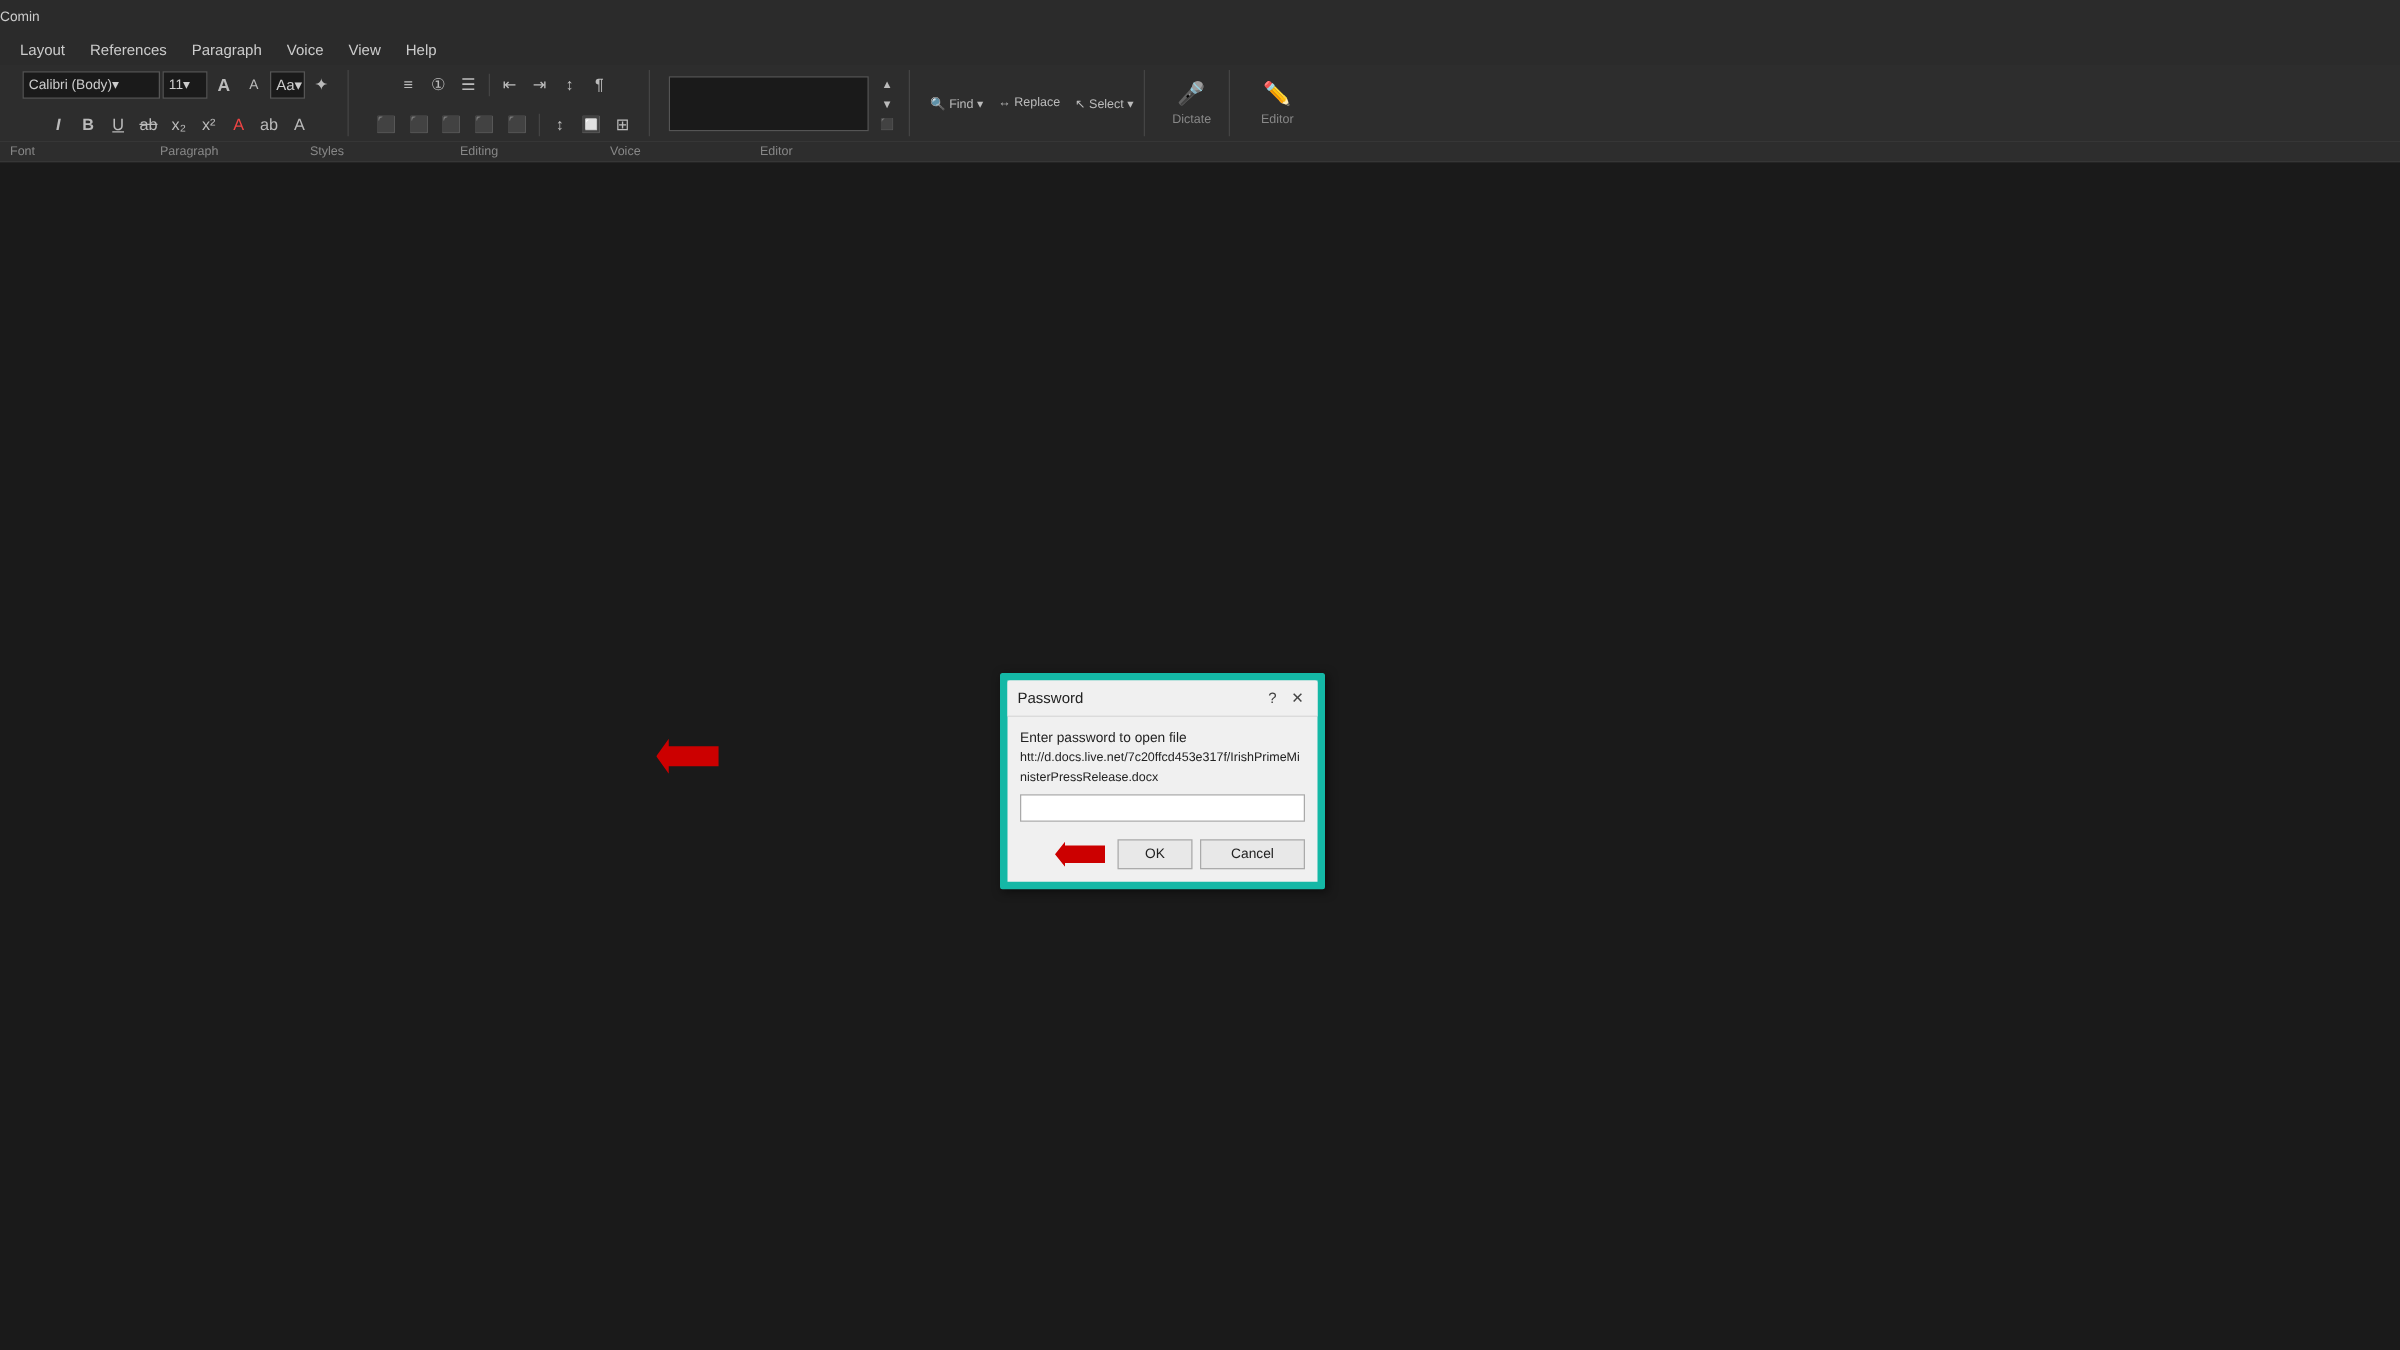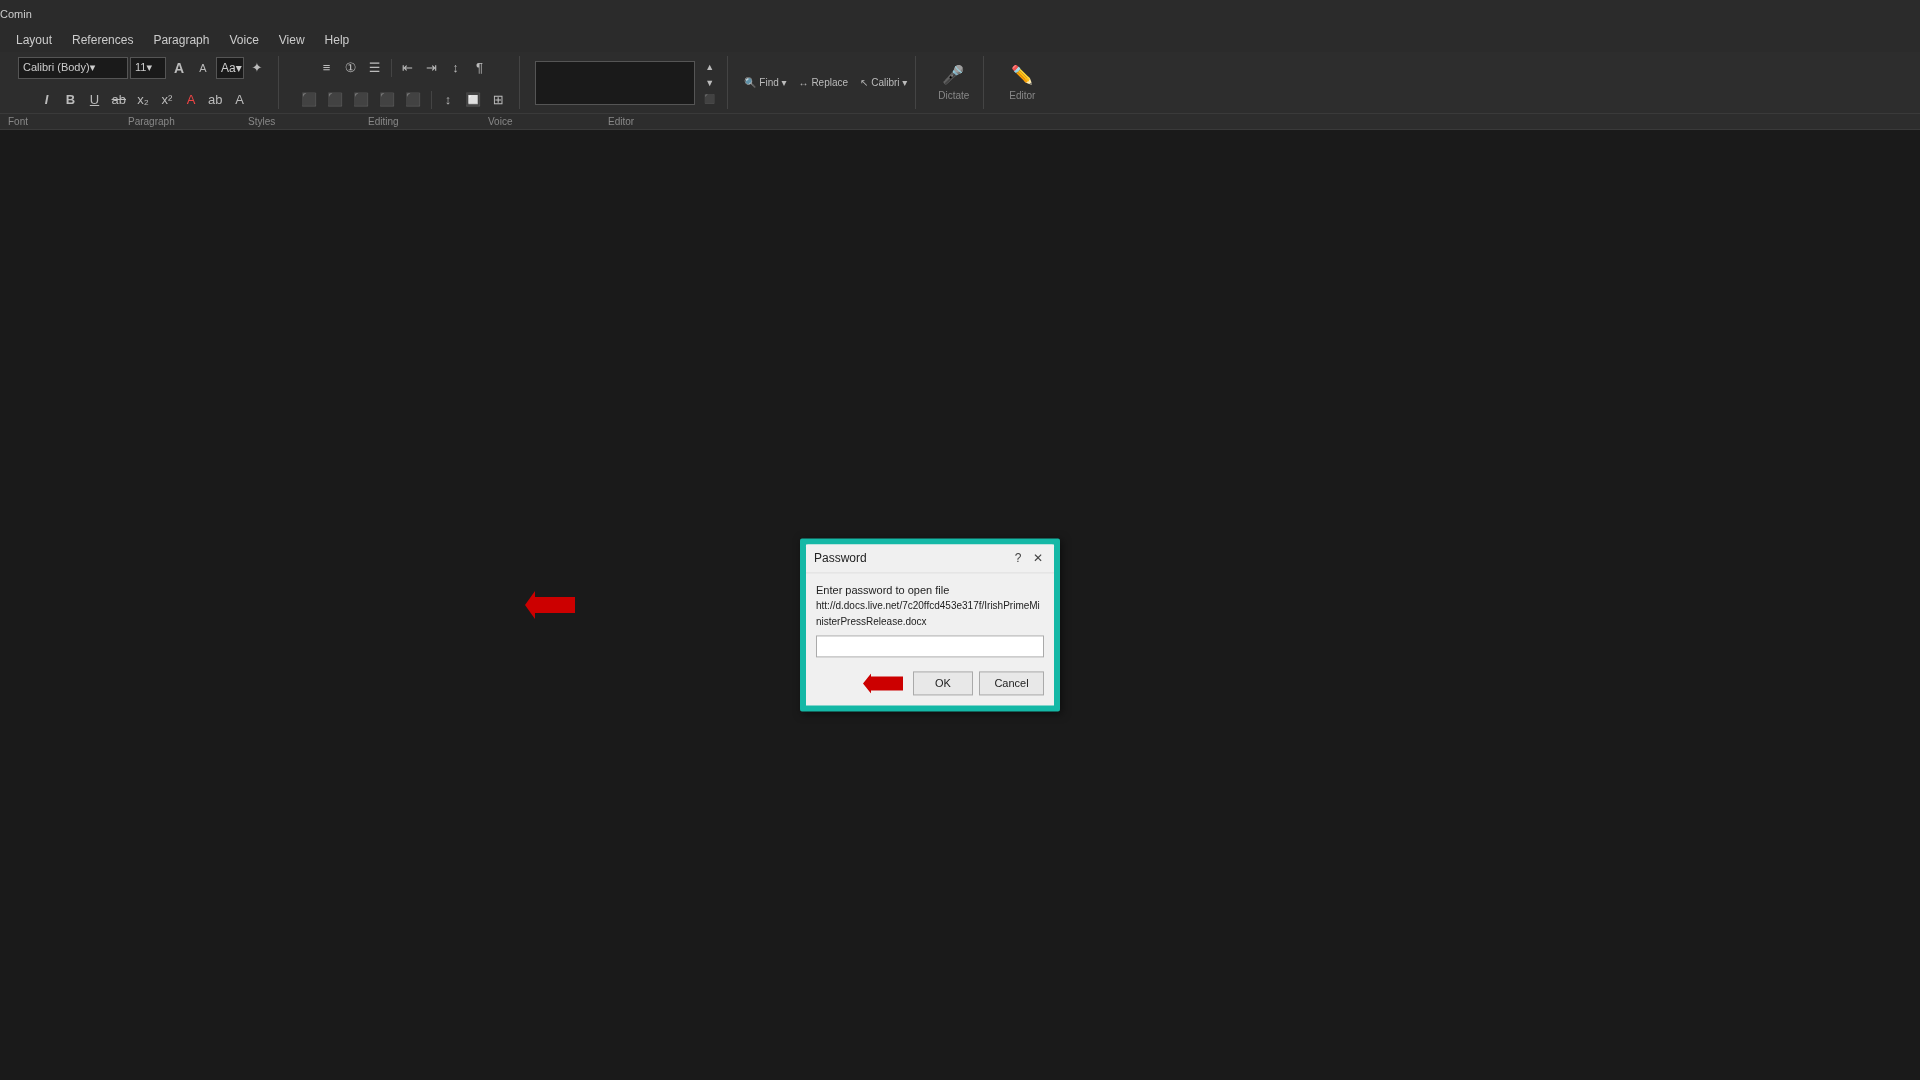--- a/index.html
+++ b/index.html
@@ -178,21 +178,21 @@
       width: 60px;
       height: 24px;
       background: #e8e8e8;
       border: 1px solid #aaa;
       font-size: 11px;
       cursor: pointer;
       color: #222;
     }
 
     .dialog-cancel-btn {
-      width: 65px;
+      width: 84px;
       height: 24px;
       background: #e8e8e8;
       border: 1px solid #aaa;
       font-size: 11px;
       cursor: pointer;
       color: #222;
     }
 
     
     .toolbar-row1 {
@@ -320,21 +320,21 @@
   </div>
 
   <div class="ribbon-group" style="flex-direction:row; align-items:center; justify-content:center; min-width:90px;">
     <div style="display:flex; gap:4px; align-items:center;">
       <button class="t-btn" style="font-size:10px;">🔍 Find ▾</button>
     </div>
     <div style="display:flex; gap:4px; align-items:center;">
       <button class="t-btn" style="font-size:10px;">↔ Replace</button>
     </div>
     <div style="display:flex; gap:4px; align-items:center;">
-      <button class="t-btn" style="font-size:10px;">↖ Calibri ▾</button>
+      <button class="t-btn" style="font-size:10px;">↖ Select ▾</button>
     </div>
   </div>
 
   <div class="ribbon-group" style="flex-direction:column; align-items:center; justify-content:center; min-width:60px;">
     <button class="t-btn" style="font-size:18px;">🎤</button>
     <span style="font-size:10px; color:#888;">Dictate</span>
   </div>
 
   <div class="ribbon-group" style="flex-direction:column; align-items:center; justify-content:center; min-width:60px; border-right:none;">
     <button class="t-btn" style="font-size:18px;">✏️</button>

